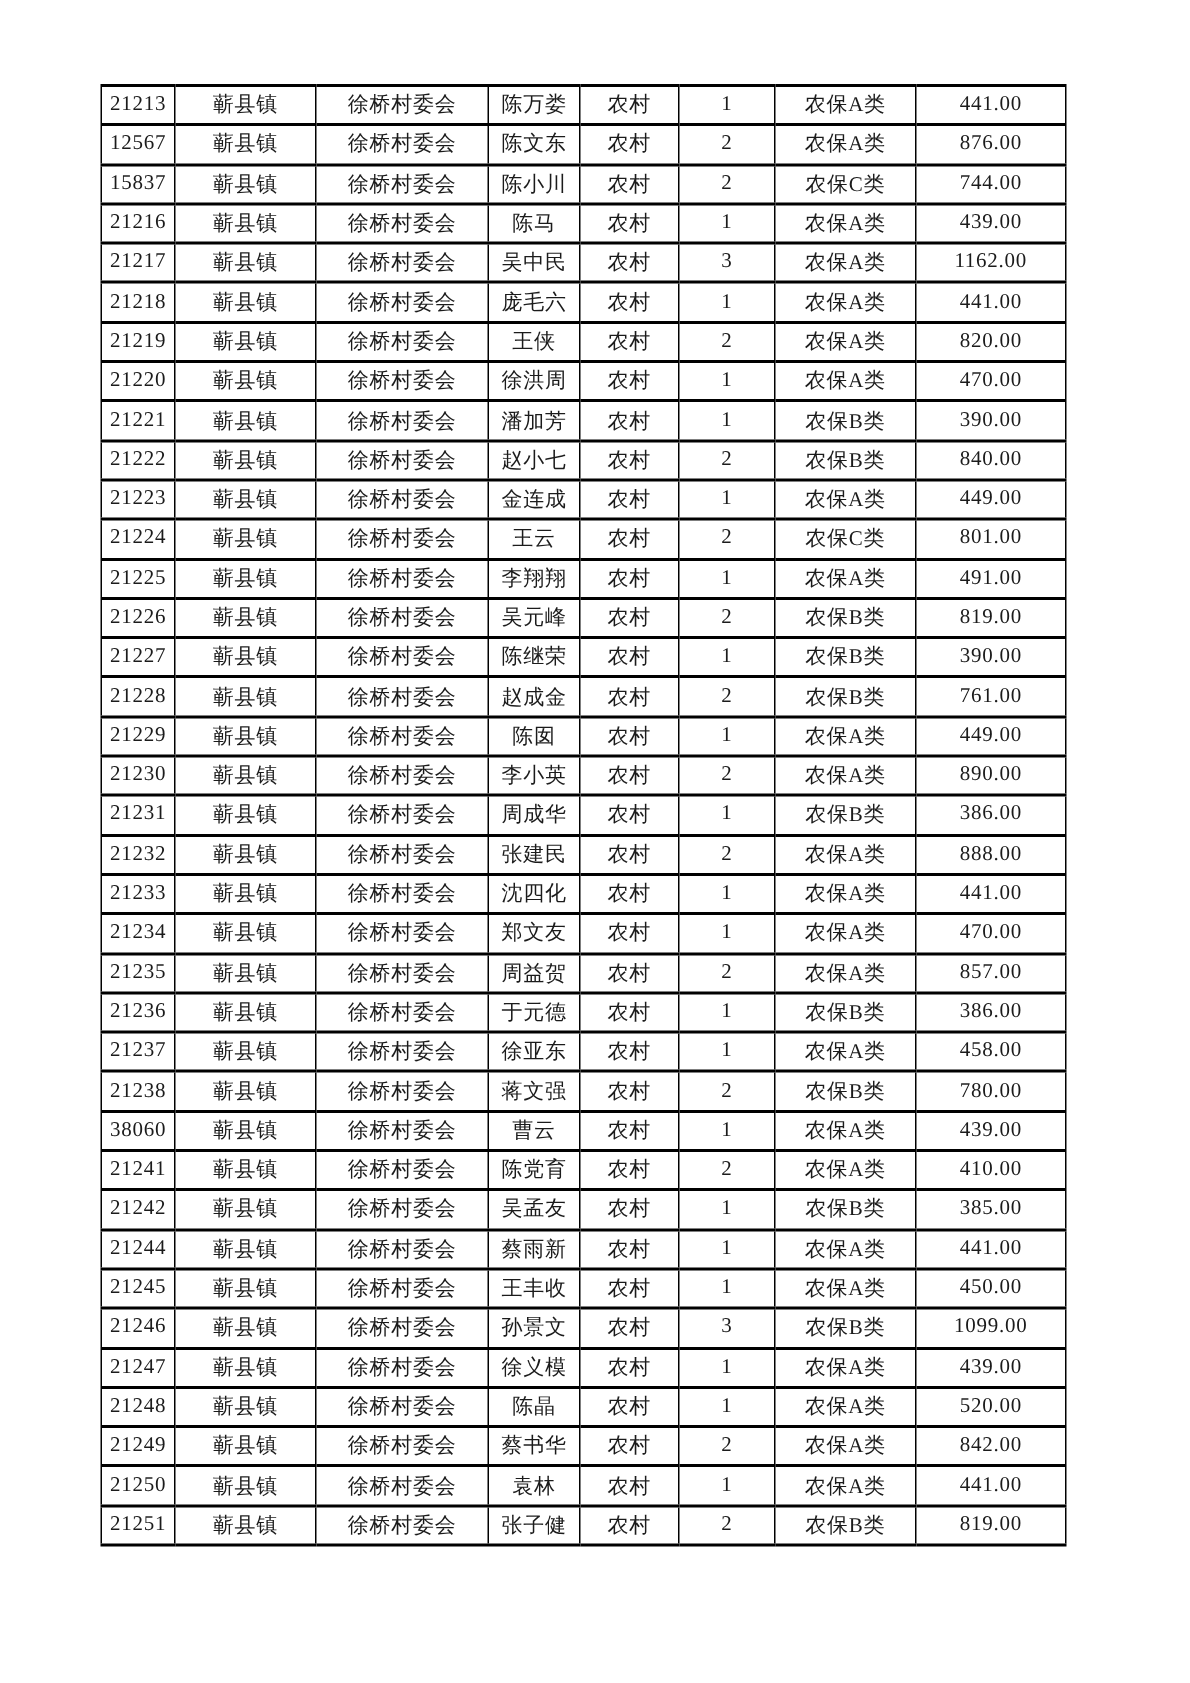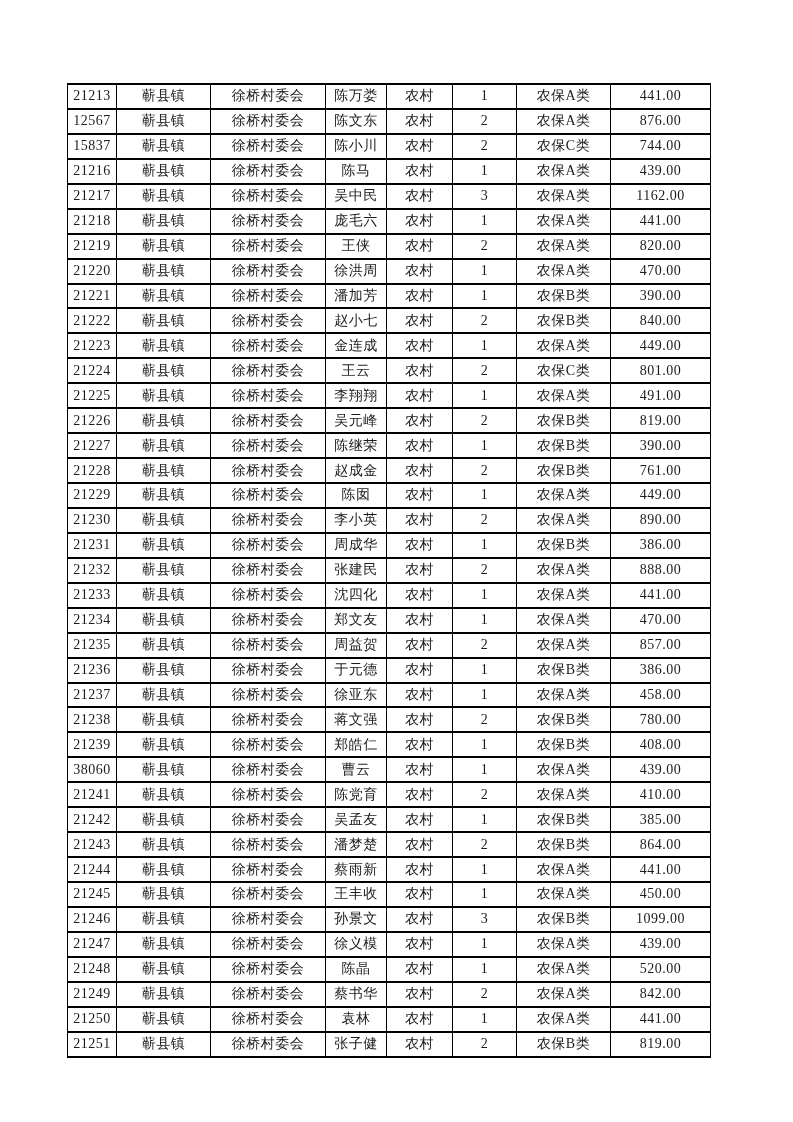--- a/index.html
+++ b/index.html
@@ -11,21 +11,21 @@
     position: relative;
     width: 793px;
     height: 1122px;
     background: #ffffff;
     overflow: hidden;
     font-family: "Liberation Serif", "DejaVu Serif", serif;
   }
   table.roster {
     position: absolute;
     left: 67px;
-    top: 83px;
+    top: 56px;
     width: 643px;
     height: 975px;
     border-collapse: collapse;
     table-layout: fixed;
     font-size: 14px;
     color: #1b1b1b;
   }
   table.roster td {
     border-left: 1px solid #000000;
     border-right: 1px solid #000000;
@@ -312,30 +312,20 @@
           <td class="num">21238</td>
           <td>蕲县镇</td>
           <td>徐桥村委会</td>
           <td>蒋文强</td>
           <td>农村</td>
           <td class="num">2</td>
           <td>农保B类</td>
           <td class="num">780.00</td>
         </tr>
         <tr>
-          <td class="num">21239</td>
-          <td>蕲县镇</td>
-          <td>徐桥村委会</td>
-          <td>郑皓仁</td>
-          <td>农村</td>
-          <td class="num">1</td>
-          <td>农保B类</td>
-          <td class="num">408.00</td>
-        </tr>
-        <tr>
           <td class="num">38060</td>
           <td>蕲县镇</td>
           <td>徐桥村委会</td>
           <td>曹云</td>
           <td>农村</td>
           <td class="num">1</td>
           <td>农保A类</td>
           <td class="num">439.00</td>
         </tr>
         <tr>
@@ -350,30 +340,20 @@
         </tr>
         <tr>
           <td class="num">21242</td>
           <td>蕲县镇</td>
           <td>徐桥村委会</td>
           <td>吴孟友</td>
           <td>农村</td>
           <td class="num">1</td>
           <td>农保B类</td>
           <td class="num">385.00</td>
-        </tr>
-        <tr>
-          <td class="num">21243</td>
-          <td>蕲县镇</td>
-          <td>徐桥村委会</td>
-          <td>潘梦楚</td>
-          <td>农村</td>
-          <td class="num">2</td>
-          <td>农保B类</td>
-          <td class="num">864.00</td>
         </tr>
         <tr>
           <td class="num">21244</td>
           <td>蕲县镇</td>
           <td>徐桥村委会</td>
           <td>蔡雨新</td>
           <td>农村</td>
           <td class="num">1</td>
           <td>农保A类</td>
           <td class="num">441.00</td>

